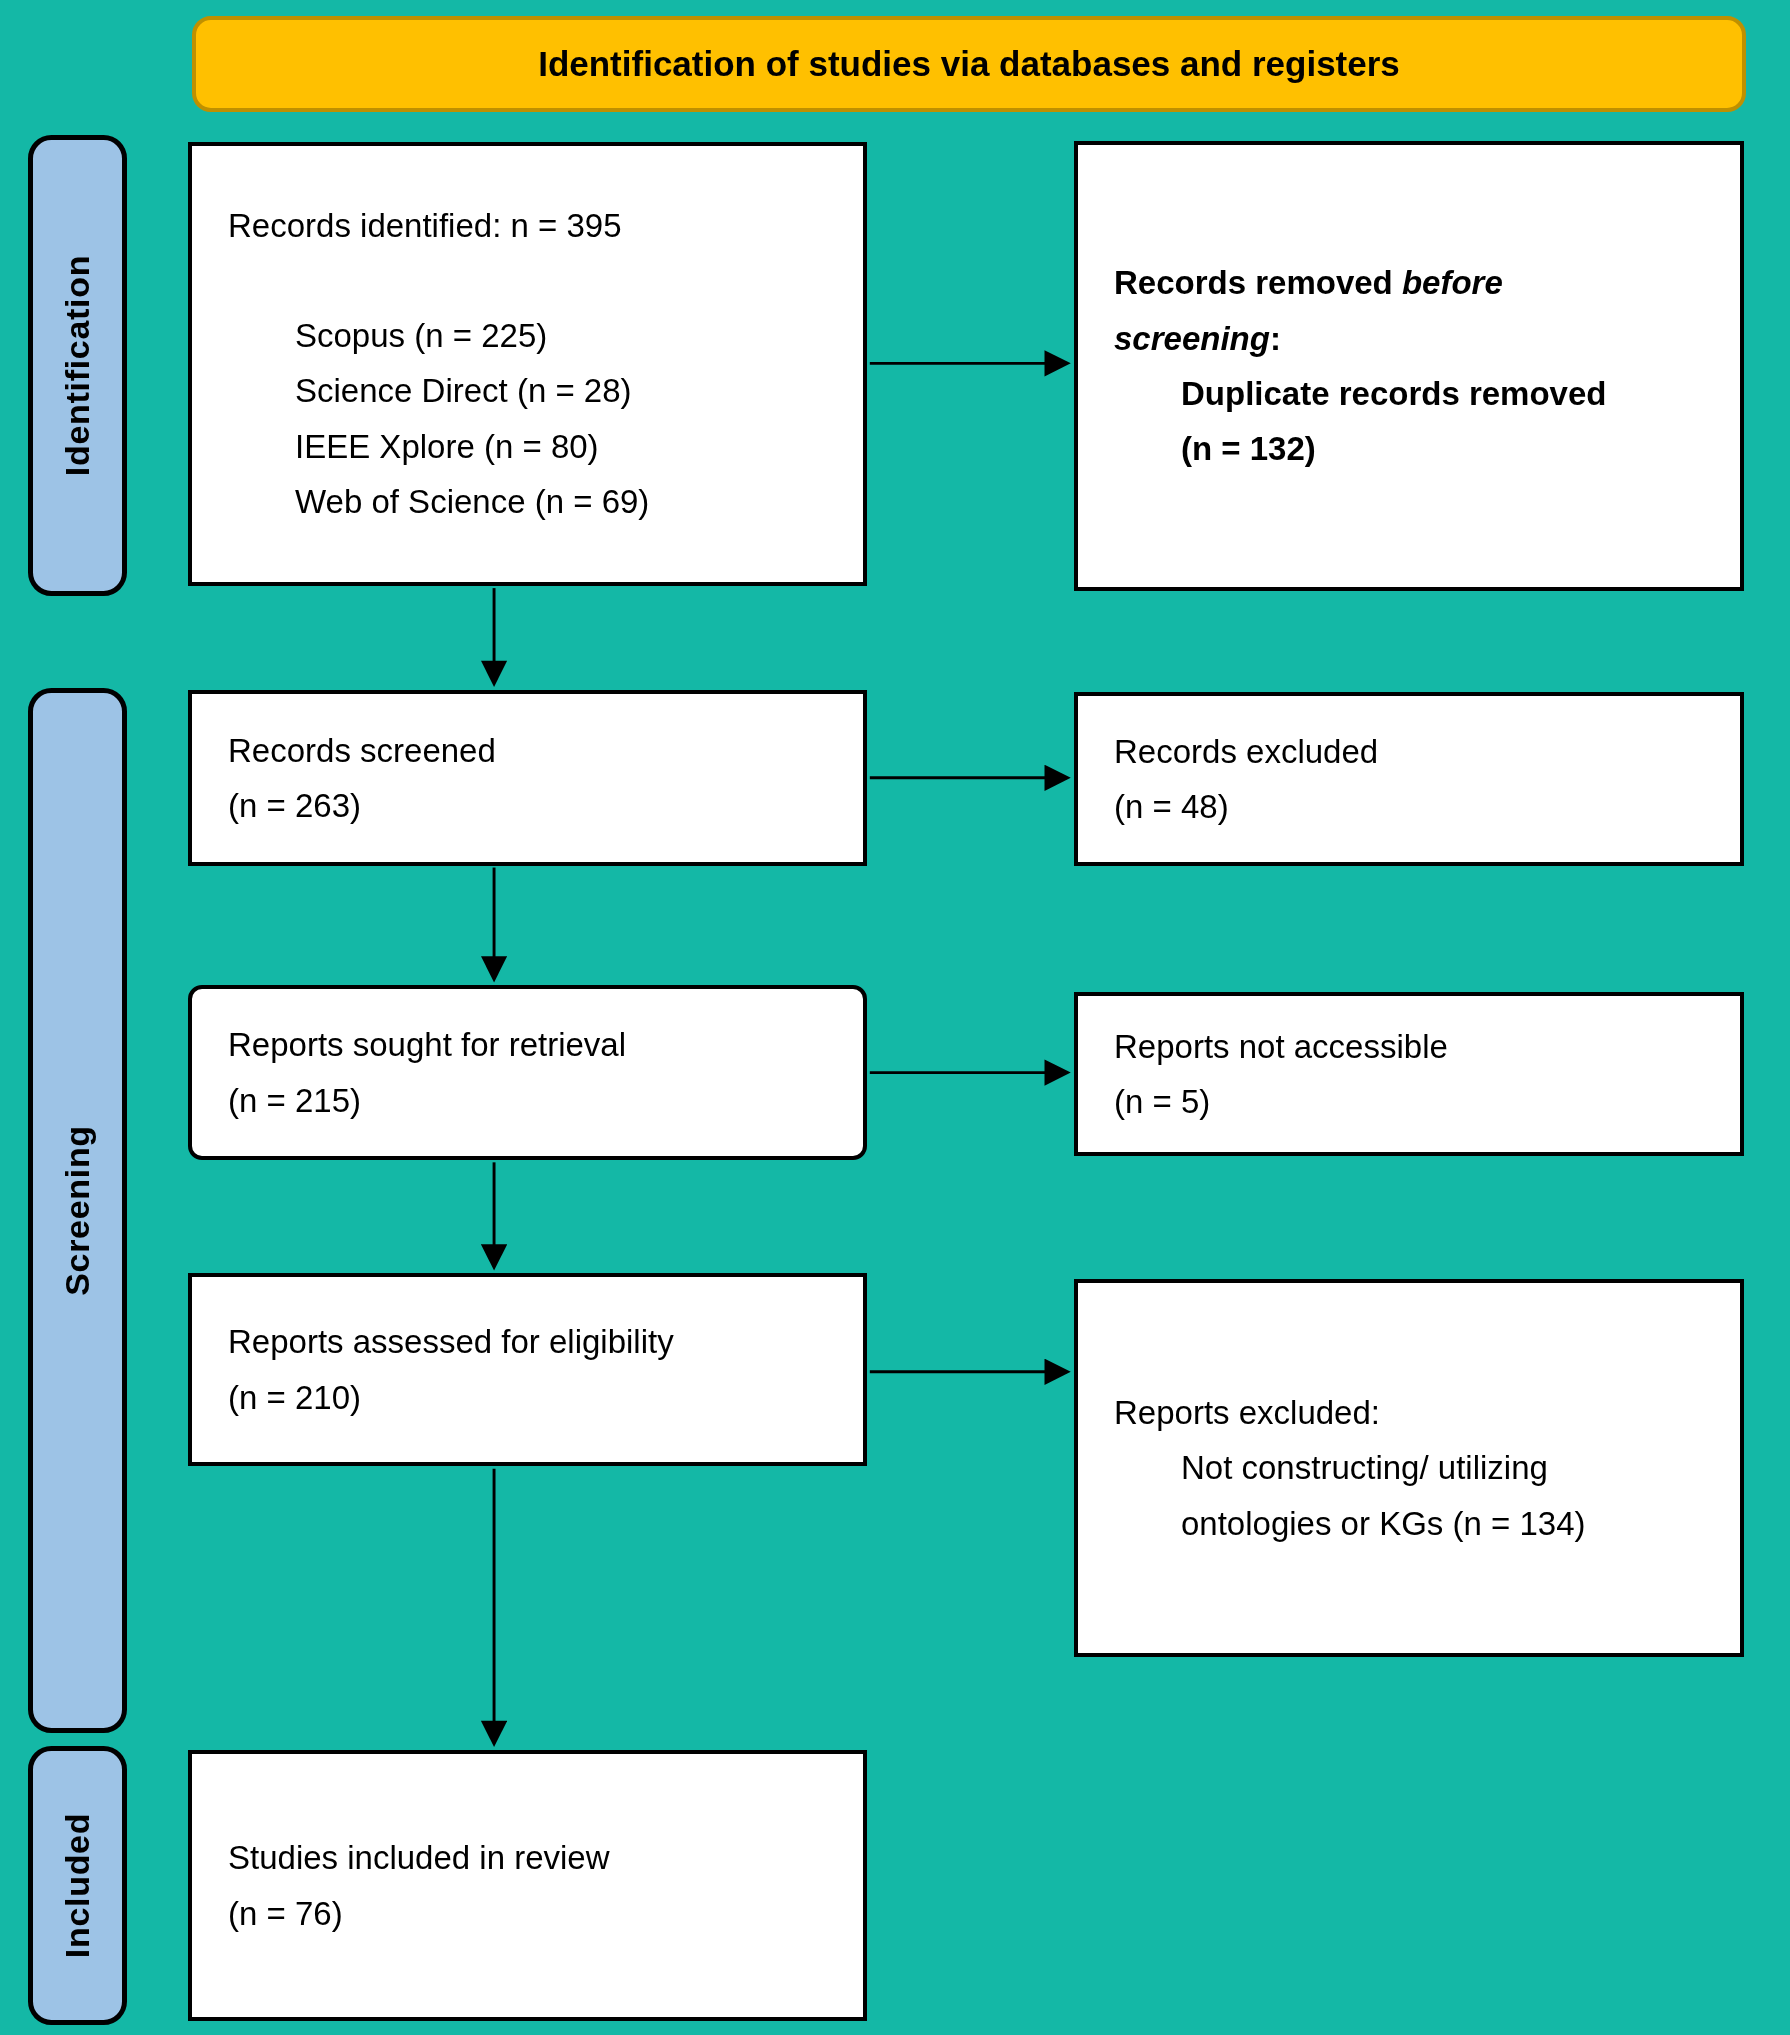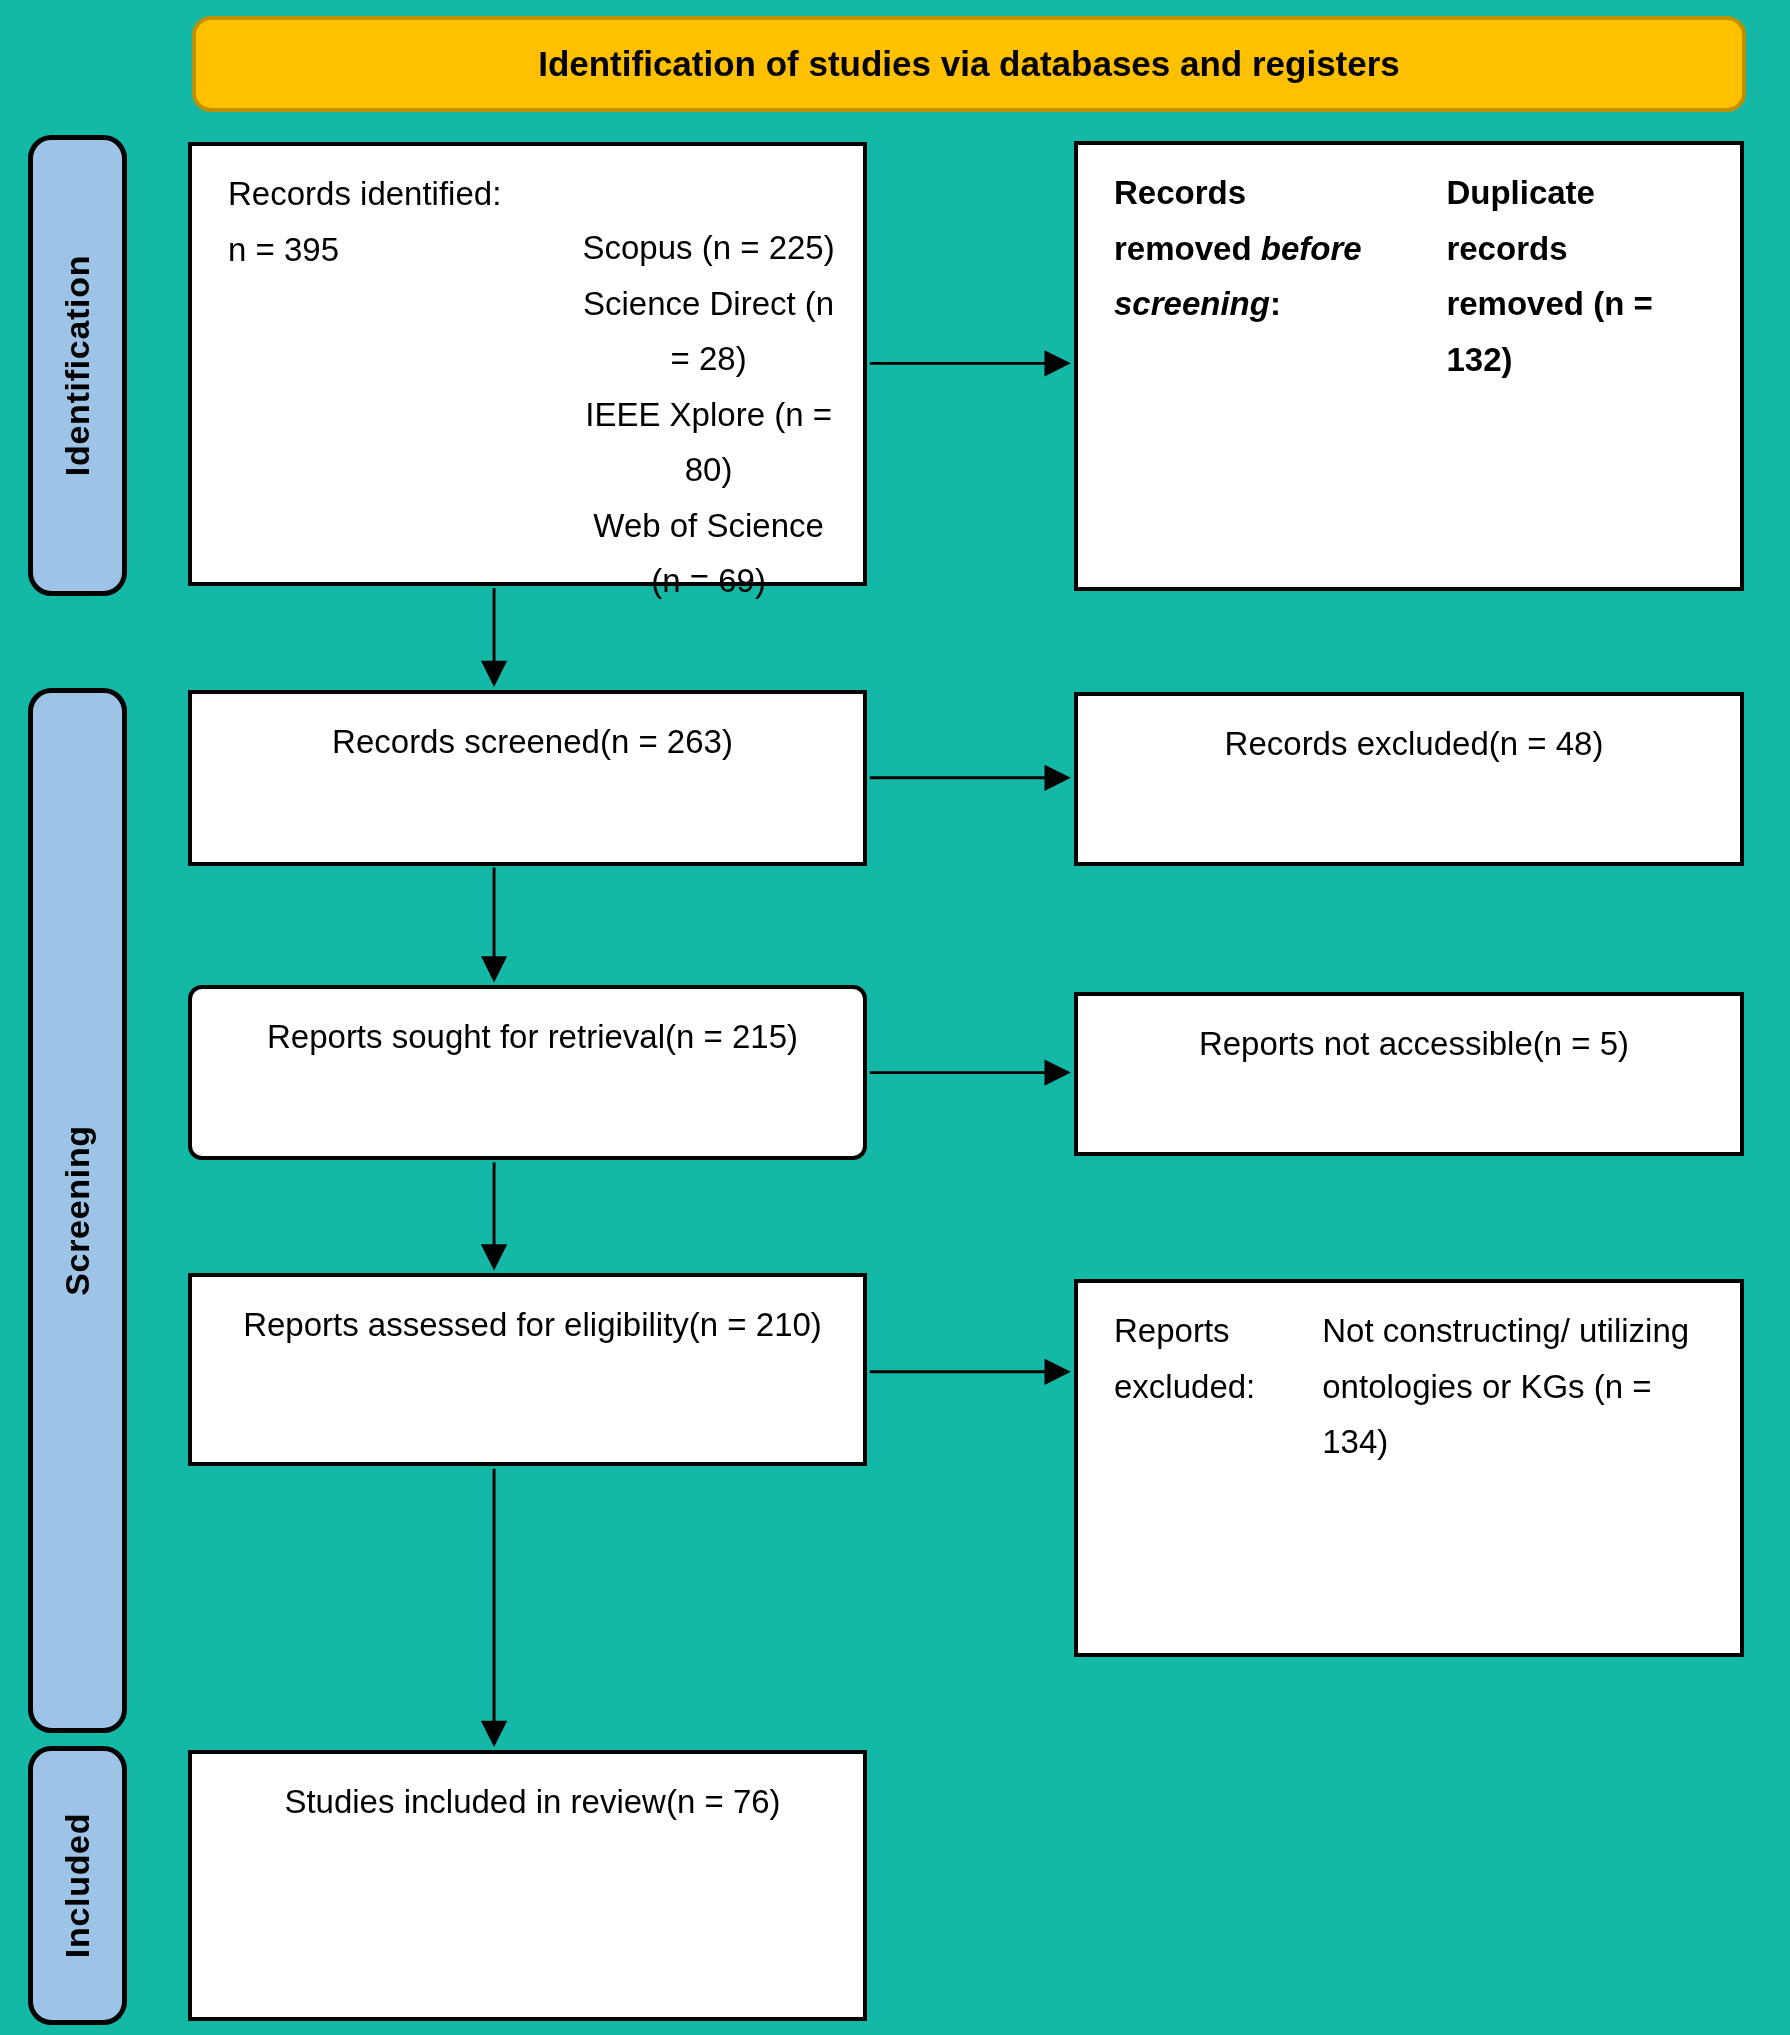--- a/index.html
+++ b/index.html
@@ -37,27 +37,27 @@
     white-space: nowrap;
     font-size: 34px;
     font-weight: bold;
     letter-spacing: 0.7px;
   }
   .box {
     position: absolute;
     background: #ffffff;
     border: 4.4px solid var(--box-border, #000000);
     box-sizing: border-box;
-    display: flex; justify-content: center;
+    display: flex; flex-direction: column; justify-content: center;
     padding: 20.4px 26px 20.4px 36px;
     font-size: 33px;
     line-height: 1.68;
   }
   .sub { margin-left: 67px; }
-  .gap { margin-top: 54px; text-align: center; }
+  .gap { margin-top: 54px; }
   .wrap-620 { max-width: 452px; }
   .wrap-640 { max-width: 467px; }
   .arrows {
     position: absolute;
     left: 0; top: 0;
     pointer-events: none;
   }
   .arrows line { stroke: #000000; stroke-width: 4; }
   .arrows .ah { fill: #000000; }
 </style>

